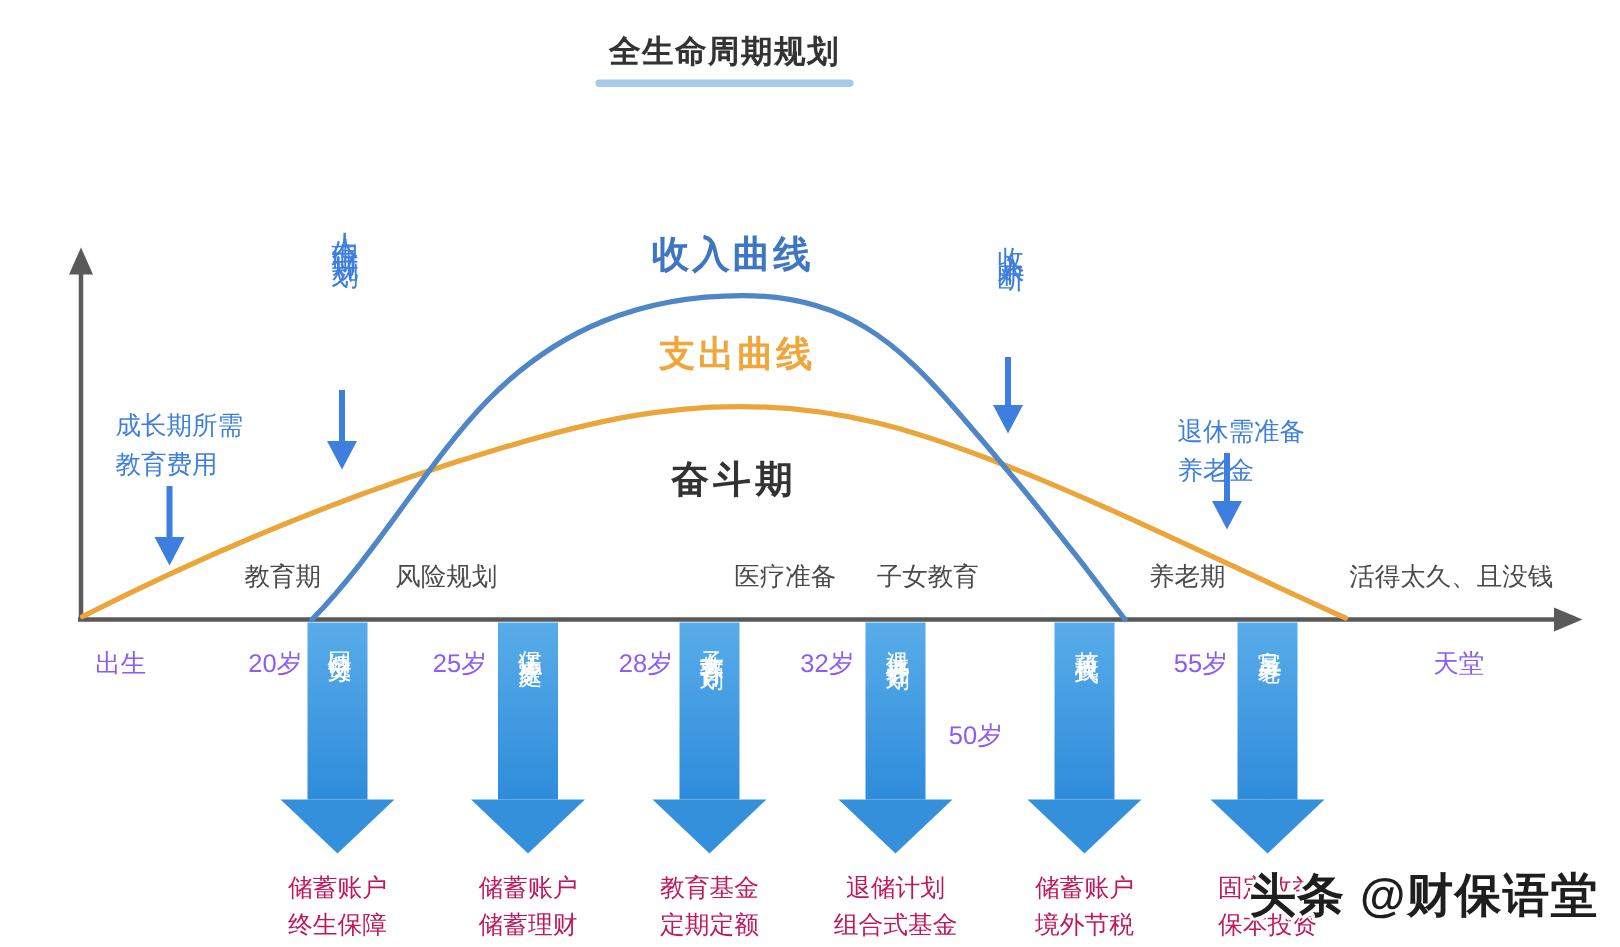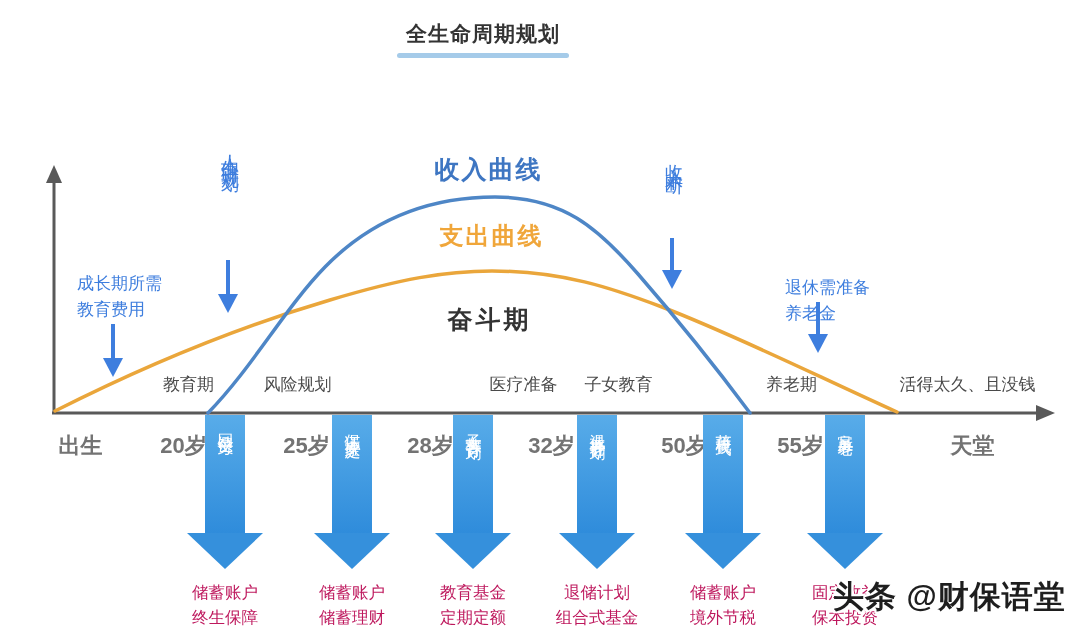--- a/index.html
+++ b/index.html
@@ -20,21 +20,21 @@
   .lbl-struggle{left:479px;top:303px;font-size:25px;font-weight:bold;color:#333;letter-spacing:3px;}
 
   
   .period{font-size:17px;color:#4a4a4a;top:373px;}
 
   
   .ann{color:#3E7EDE;font-size:17px;line-height:1.55;}
   .ann-vert{color:#3E7EDE;font-size:18px;writing-mode:vertical-rl;letter-spacing:4px;}
 
   
-  .age{top:431px;font-size:22px;color:#737373;font-weight:bold;}
+  .age{top:431px;font-size:17px;color:#8b5cf6;}
 
   
   .banner{top:415px;width:76px;}
   .banner-shaft{width:40px;height:118px;margin:0 auto;display:flex;justify-content:center;
                 background:linear-gradient(180deg,#58ACE9 0%,#2F8CDB 100%);padding-top:6px;box-sizing:border-box;}
   .banner-text{writing-mode:vertical-rl;color:#fff;font-size:16px;letter-spacing:2px;font-weight:500;}
   .banner-head{width:0;height:0;margin:0 auto;
                border-left:38px solid transparent;border-right:38px solid transparent;
                border-top:36px solid #3590DC;}
 
@@ -111,21 +111,21 @@
   <div class="abs cx period" style="left:481px;margin-left:32px;">医疗准备</div>
   <div class="abs cx period" style="left:608px;">子女教育</div>
   <div class="abs cx period" style="left:781px;">养老期</div>
   <div class="abs cx period" style="left:957px;">活得太久、且没钱</div>
 
   <div class="abs cx age" style="left:70px;">出生</div>
   <div class="abs cx age" style="left:173px;">20岁</div>
   <div class="abs cx age" style="left:296px;">25岁</div>
   <div class="abs cx age" style="left:420px;">28岁</div>
   <div class="abs cx age" style="left:541px;">32岁</div>
-  <div class="abs cx age" style="left:674px;">50岁</div>
+  <div class="abs cx age" style="left:640px;margin-top:48px;">50岁</div>
   <div class="abs cx age" style="left:790px;">55岁</div>
   <div class="abs cx age" style="left:962px;">天堂</div>
 
   <div class="abs banner" style="left:187px;">
     <div class="banner-shaft">
         <span class="banner-text">回馈父母</span>
       </div>
     <div class="banner-head"></div>
   </div>
   <div class="abs banner" style="left:314px;">

